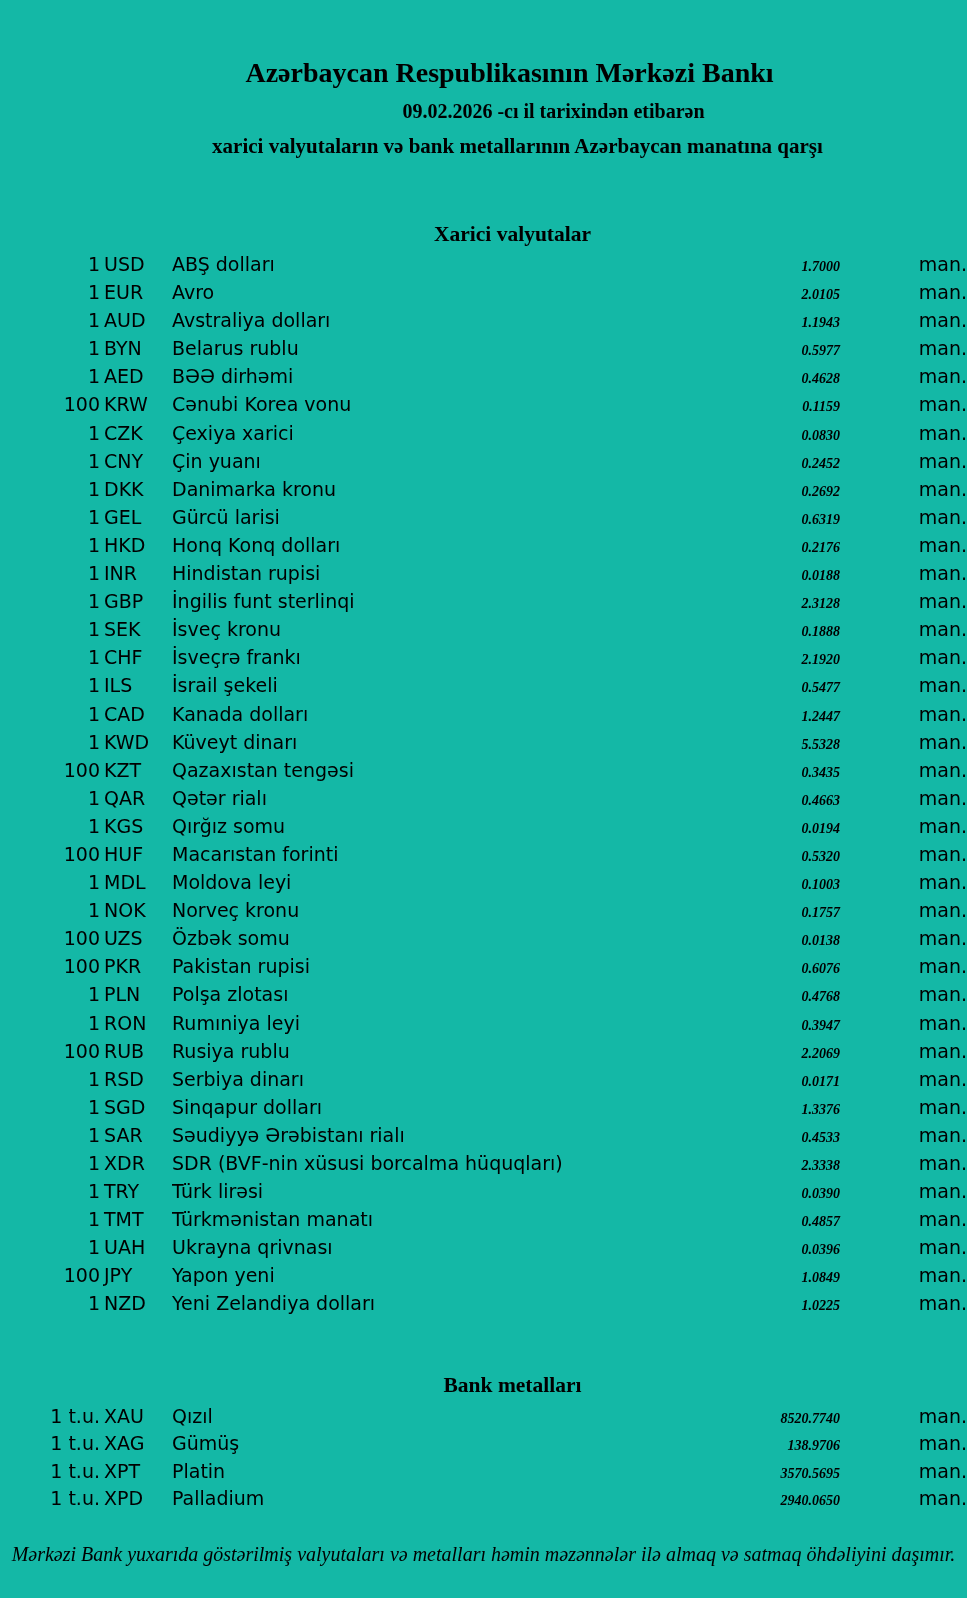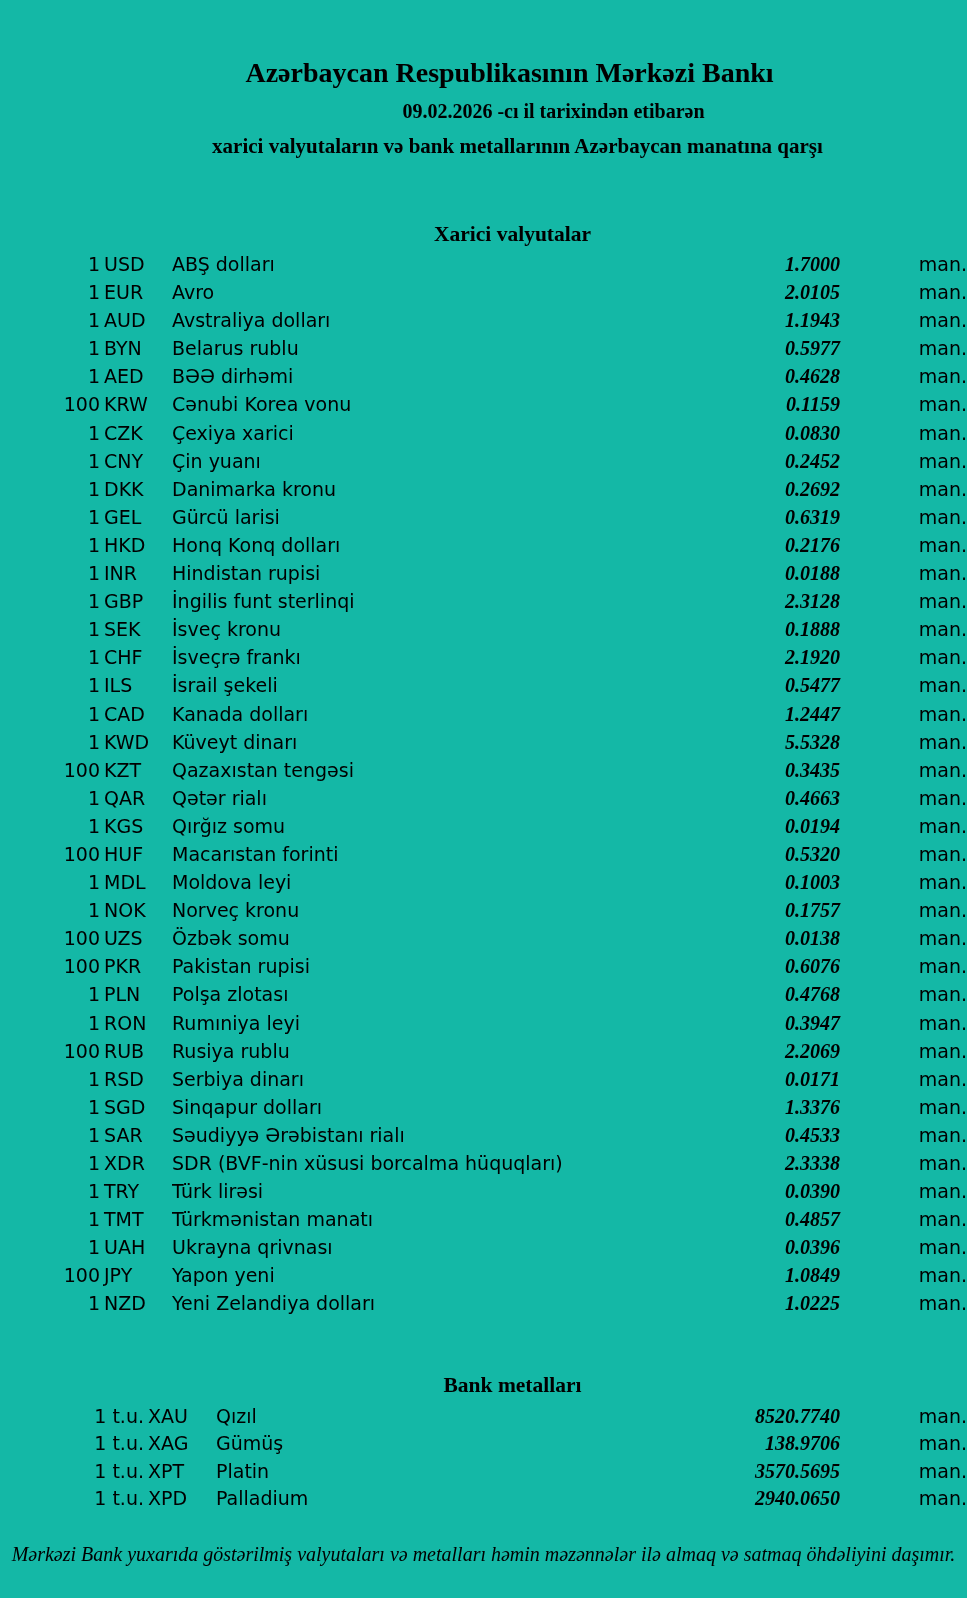--- a/index.html
+++ b/index.html
@@ -35,28 +35,28 @@
   }
   #xarici-heading{margin-top:62px;}
   #metal-heading{margin-top:54px;}
   #currency-rows{margin-top:3px;}
   #metal-rows{margin-top:5px;}
   .row{
     display:flex;align-items:baseline;
     height:28.1px;line-height:28.1px;
     font-size:19px;white-space:nowrap;
   }
-  #metal-rows .row{height:27.5px;line-height:27.5px;margin-left:44px;}
+  #metal-rows .row{height:27.5px;line-height:27.5px;}
   .c-qty{flex:none;width:100px;text-align:right;}
   .c-code{flex:none;width:62px;margin-left:4px;}
   .c-name{flex:1;margin-left:6px;text-align:left;overflow:hidden;}
   .c-rate{
     flex:none;width:150px;text-align:right;
     font-family:"Liberation Serif",serif;
-    font-style:italic;font-weight:bold;font-size:20px;
+    font-style:italic;font-weight:bold;font-size:14px;
   }
   .c-man{flex:none;width:127px;padding-left:14px;box-sizing:border-box;text-align:right;}
   .footer-note{
     margin-top:28px;
     font-family:"Liberation Serif",serif;
     font-style:italic;font-size:20px;line-height:26px;
     text-align:center;
   }
 </style>
 </head>

